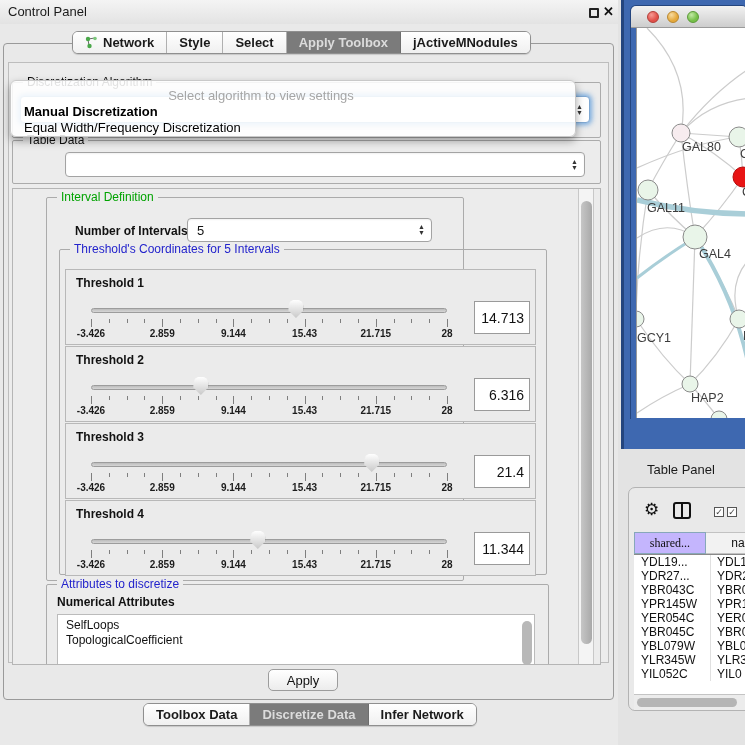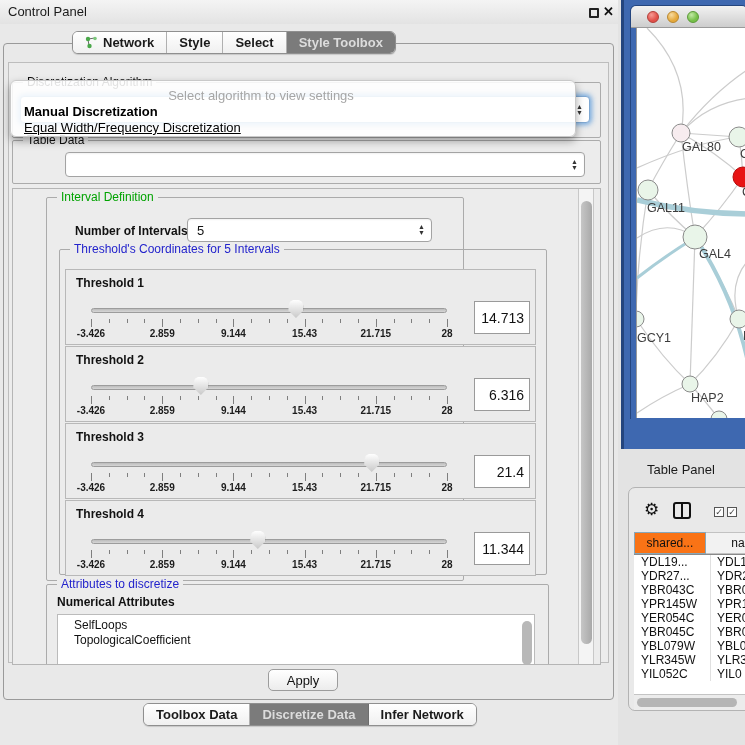--- a/index.html
+++ b/index.html
@@ -49,21 +49,21 @@
   #tabledata-group { left:12px; top:140px; width:589px; height:44px; }
   #tabledata-combo { left:65px; top:152px; width:520px; height:25px; }
 
   
   #algo-popup { position:absolute; left:10px; top:80px; width:566px; height:57px;
     background:rgba(255,255,255,.87); border:1px solid #c9c9c9; border-radius:6px;
     box-shadow:0 4px 9px rgba(0,0,0,.35); z-index:9; }
   #algo-popup .prompt { position:absolute; left:0; top:7px; width:500px; text-align:center;
     font-size:13px; color:#a6a6a6; }
   #algo-popup .opt1 { position:absolute; left:13px; top:23px; font-size:13px; font-weight:bold; color:#000; }
-  #algo-popup .opt2 { position:absolute; left:13px; top:39px; font-size:13px; color:#000;text-decoration:underline; }
+  #algo-popup .opt2 { position:absolute; left:13px; top:39px; font-size:13px; color:#000; }
 
   
   #viewport { position:absolute; left:12px; top:188px; width:589px; height:477px;
     border:1px solid #b5b5b5; overflow:hidden; background:#ececec; }
   #vp-scroll { position:absolute; left:565px; top:0; width:16px; height:100%;
     background:#f4f4f4; border-left:1px solid #c8c8c8; border-right:1px solid #c8c8c8; }
   #vp-thumb { position:absolute; left:2px; top:12px; width:11px; height:443px;
     background:linear-gradient(90deg,#c6c6c6,#a9a9a9); border-radius:6px; }
 
   #interval-group { left:33px; top:8px; width:418px; height:384px; }
@@ -90,21 +90,21 @@
   .tick-labels { position:absolute; left:0; top:32px; width:100%; height:12px; }
   .tick-lab { position:absolute; transform:translateX(-50%); font-size:10px; font-weight:bold; color:#1c1c1c; }
   .t-value { position:absolute; left:408px; top:31px; width:56px; height:33px;
     border:1px solid #9a9a9a; background:#fff; font-size:14px; text-align:right;
     padding-right:5px; font-family:inherit; color:#111; }
 
   #attr-group { left:33px; top:395px; width:503px; height:110px; }
   #num-attr-label { position:absolute; left:10px; top:10px; font-size:12px; font-weight:bold; }
   #attr-list { position:absolute; left:10px; top:29px; width:478px; height:70px;
     background:#fff; border:1px solid #bbb; overflow:hidden; padding-top:3px; }
-  .attr-item { font-size:12px; line-height:15px; padding-left:16px; }
+  .attr-item { font-size:12px; line-height:15px; padding-left:8px; }
   #attr-scroll { position:absolute; right:1px; top:2px; width:11px; height:64px; }
   #attr-thumb { position:absolute; left:0; top:4px; width:10px; height:44px;
     background:#b8b8b8; border-radius:5px; }
 
   #apply-btn { position:absolute; left:268px; top:669px; width:70px; height:22px;
     border:1px solid #9c9c9c; border-radius:5px; background:linear-gradient(#ffffff,#ececec);
     font-size:13px; font-family:inherit; color:#111; z-index:6; }
 
   
   #right-side { position:absolute; left:618px; top:0; width:127px; height:745px; background:#e3e3e3; }
@@ -129,21 +129,21 @@
   #tp-gear { position:absolute; left:15px; top:11px; font-size:17px; color:#111; }
   #tp-colicon { position:absolute; left:44px; top:14px; width:18px; height:17px;
     border:2px solid #111; border-radius:3px; }
   #tp-colicon::after { content:""; position:absolute; left:6px; top:0; width:2px; height:13px; background:#111; }
   .tp-check { position:absolute; top:19px; width:10px; height:10px; border:1px solid #555;
     font-size:9px; line-height:9px; text-align:center; color:#444; background:#fdfdfd; }
   #tp-check1 { left:85px; } #tp-check2 { left:98px; }
   #tp-table { position:absolute; left:5px; top:44px; width:137px; height:162px; background:#fff; }
   #tp-header { display:flex; height:23px; border-bottom:1px solid #8a8a8a; }
   .th-cell { font-size:12px; display:flex; align-items:center; justify-content:center; }
-  #th-1 { width:77px; background:#f97316; border:1px solid #87a7ba; }
+  #th-1 { width:77px; background:#c4b5fd; border:1px solid #87a7ba;font-family:Liberation Serif, serif; }
   #th-2 { width:70px; background:#f2f2f2; border:1px solid #c2c2c2; border-left:none; }
   .tp-row { display:flex; height:14px; font-size:12px; color:#111; }
   .tp-c1 { width:77px; padding-left:7px; border-right:1px solid #e0e0e0; overflow:hidden; white-space:nowrap; }
   .tp-c2 { width:60px; padding-left:6px; overflow:hidden; white-space:nowrap; }
   #tp-hscroll { position:absolute; left:5px; top:206px; width:137px; height:16px;
     background:#ececec; border-top:1px solid #c4c4c4; }
   #tp-hthumb { position:absolute; left:3px; top:3px; width:100px; height:9px;
     background:#b5b5b5; border-radius:5px; }
 
   svg text { font-family:"Liberation Sans", sans-serif; }
@@ -169,21 +169,24 @@
       </svg>
       <span>Network</span>
     </div>
     <div class="seg">
         <span>Style</span>
       </div>
     <div class="seg">
         <span>Select</span>
       </div>
     <div class="seg sel">
-        <span>Style Toolbox</span>
+        <span>Apply Toolbox</span>
+      </div>
+    <div class="seg">
+        <span>jActiveMNodules</span>
       </div>
   </div>
 
   <div id="pane-border"></div>
   <div id="inner-panel"></div>
 
   <div class="group" id="algo-group">
     <span class="legend">Discretization Algorithm</span>
   </div>
   <div class="combo" id="algo-combo">

